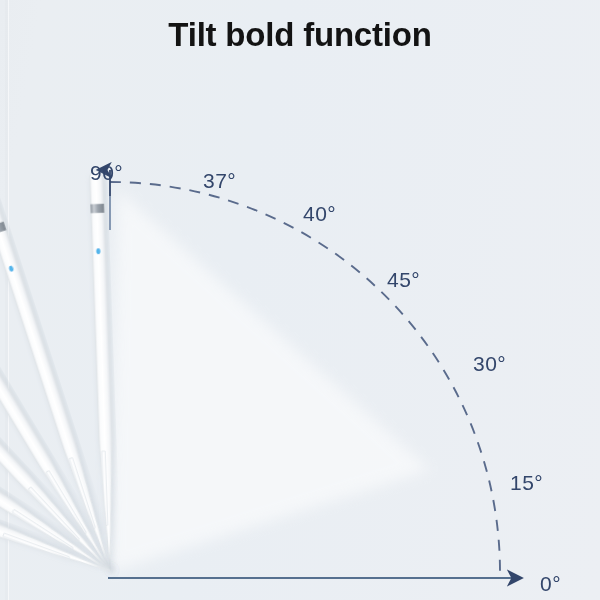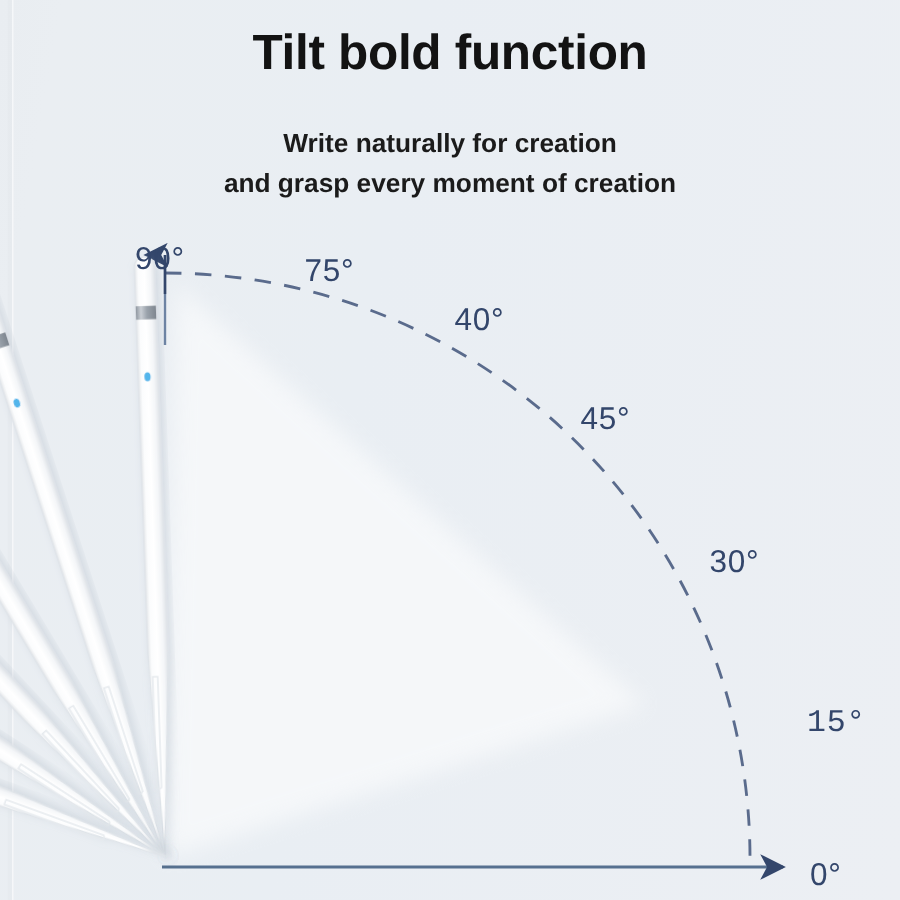--- a/index.html
+++ b/index.html
@@ -53,24 +53,20 @@
 </style>
 </head>
 <body>
 
 <div id="stage">
   <div class="edge-seam2"></div>
   <div class="edge-seam"></div>
 
   <div class="title">Tilt bold function</div>
 
-  <div class="subtitle">
-    <div>Write naturally for creation</div>
-    <div>and grasp every moment of creation</div>
-  </div>
 
   <svg class="diagram" viewBox="0 0 600 600">
     <defs>
       <linearGradient id="penGrad" x1="0" y1="0" x2="1" y2="0">
         <stop offset="0%" stop-color="#e4e7ea"></stop>
         <stop offset="18%" stop-color="#fbfcfd"></stop>
         <stop offset="48%" stop-color="#ffffff"></stop>
         <stop offset="78%" stop-color="#f4f6f8"></stop>
         <stop offset="100%" stop-color="#dfe3e8"></stop>
       </linearGradient>
@@ -189,20 +185,20 @@
           <path d="M -4.05 -112.5
      L -4.05 -43.125
      A 2.2950000000000004 2.2950000000000004 0 0 0 -0.675 -43.125
      L -0.675 -112.5 Z" fill="none" stroke="#e6eaee" stroke-width="1"></path>
         </g>
       </g>
   </svg>
 
   <div id="labels">
       <div class="angle-label" style="left: 90px; top: 145px; color: rgb(51, 70, 107);">90°</div>
-      <div class="angle-label" style="left: 203px; top: 153px; color: rgb(51, 70, 107);">75°</div>
+      <div class="angle-label" style="left: 203px; top: 153px; color: rgb(51, 70, 107);">37°</div>
       <div class="angle-label" style="left: 303px; top: 186px; color: rgb(51, 70, 107);">40°</div>
       <div class="angle-label" style="left: 387px; top: 252px; color: rgb(51, 70, 107);">45°</div>
-      <div class="angle-label" style="left: 473px; top: 347px; color: rgb(51, 70, 107);">30°</div>
-      <div class="angle-label" style="left: 538px; top: 455px; color: rgb(51, 70, 107); font-family: Liberation Mono, monospace;">15°</div>
+      <div class="angle-label" style="left: 473px; top: 336px; color: rgb(51, 70, 107);">30°</div>
+      <div class="angle-label" style="left: 510px; top: 455px; color: rgb(51, 70, 107);">15°</div>
       <div class="angle-label" style="left: 540px; top: 556px; color: rgb(51, 70, 107);">0°</div>
     </div>
 </div>
 
 </body></html>

